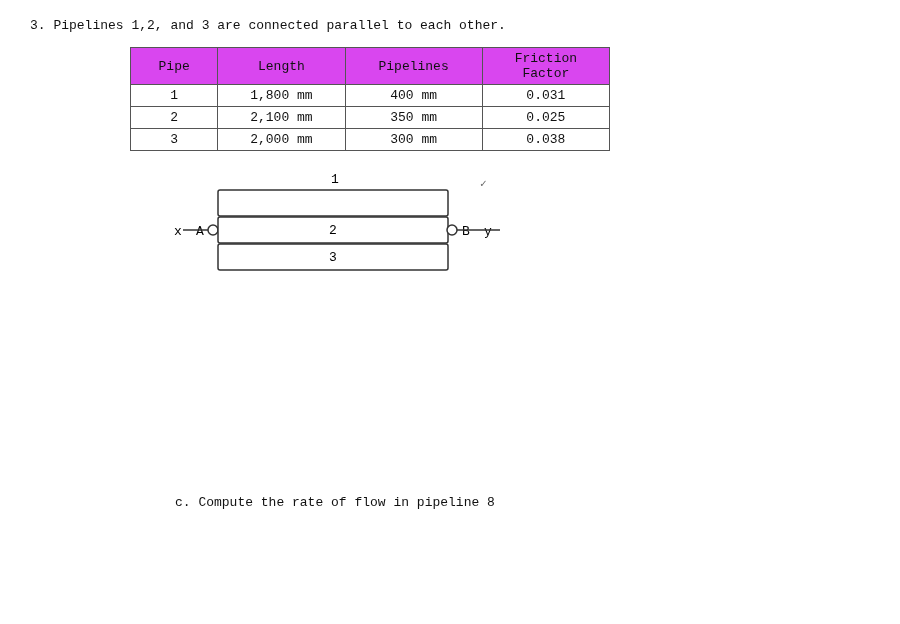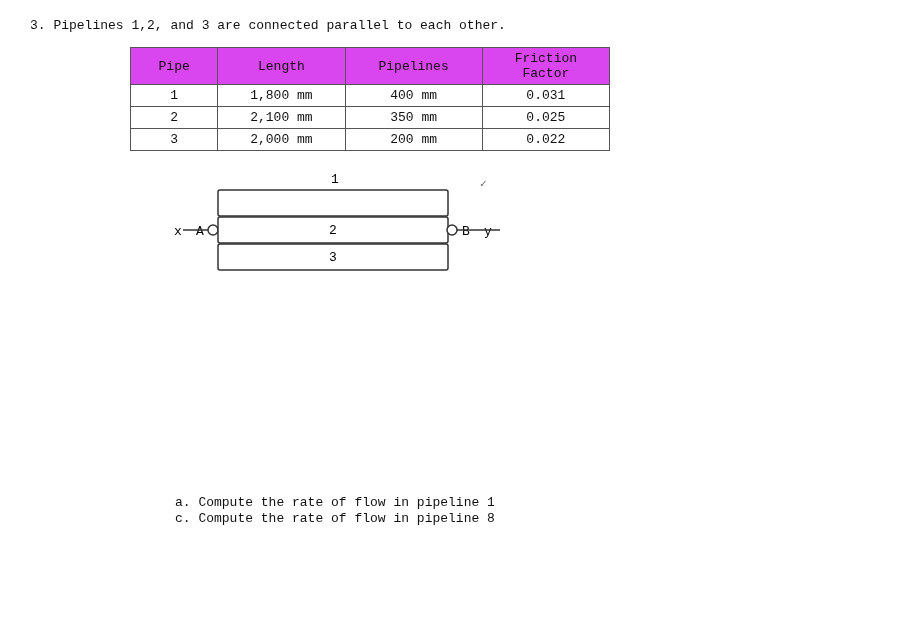--- a/index.html
+++ b/index.html
@@ -98,22 +98,22 @@
     </tr>
     <tr>
       <td>2</td>
       <td>2,100 mm</td>
       <td>350 mm</td>
       <td>0.025</td>
     </tr>
     <tr>
       <td>3</td>
       <td>2,000 mm</td>
-      <td>200 mm</td>
-      <td>0.022</td>
+      <td>300 mm</td>
+      <td>0.038</td>
     </tr>
   </tbody>
 </table>
 
 <div class="diagram-container">
   <svg class="diagram-svg" viewBox="0 0 380 130" xmlns="http://www.w3.org/2000/svg">
 
     <text x="185" y="18" font-family="Courier New, monospace" font-size="13" text-anchor="middle">1</text>
 
     <text x="28" y="70" font-family="Courier New, monospace" font-size="13" text-anchor="middle">x</text>
@@ -139,15 +139,14 @@
 
     <text x="338" y="70" font-family="Courier New, monospace" font-size="13" text-anchor="middle">y</text>
 
     <line x1="307" y1="65" x2="350" y2="65" stroke="#333" stroke-width="1.5"></line>
 
     <text x="330" y="22" font-family="Courier New, monospace" font-size="11" fill="#666">✓</text>
   </svg>
 </div>
 
 <div class="questions">
-  <span class="question-item">a. Compute the rate of flow in pipeline 1</span>
   <span class="question-item">c. Compute the rate of flow in pipeline 8</span>
 </div>
 
 </body></html>

